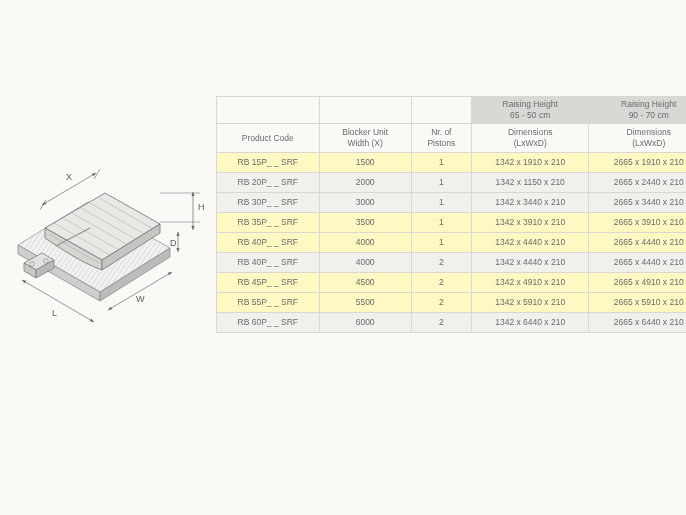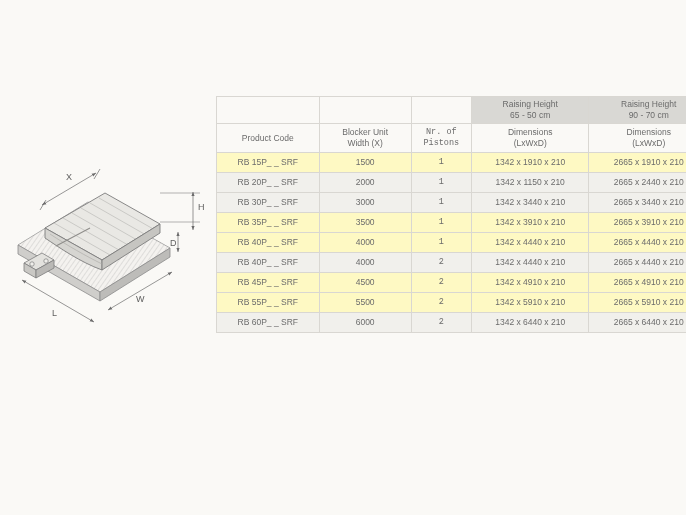--- a/index.html
+++ b/index.html
@@ -67,21 +67,21 @@
   .data-row td {
     height: 19px;
     line-height: 19px;
     font-size: 8.5px;
   }
   .row-shade td { background: #f1f0ec; }
   .row-plain td { background: #fef9c3; }
 
   .c-code   { width: 96px; margin-left: 12px; }
   .c-width  { width: 86px; }
-  .c-pist   { width: 56px; font-family: Liberation Mono, monospace; }
+  .c-pist   { width: 56px; }
   .c-dim1   { width: 110px; }
   .c-dim2   { width: 112px; }
 </style>
 </head>
 <body>
 
 <div id="diagram">
   <svg width="205" height="215" viewBox="0 0 205 215" xmlns="http://www.w3.org/2000/svg">
     <defs>
       <pattern id="hatch" width="4" height="4" patternTransform="rotate(35)" patternUnits="userSpaceOnUse">

